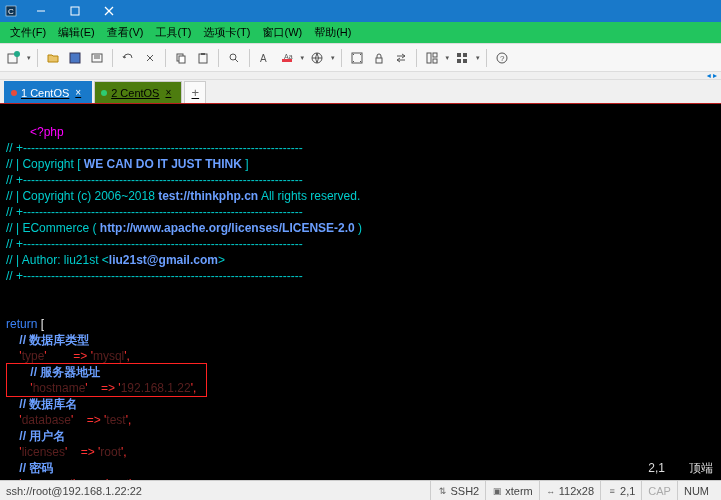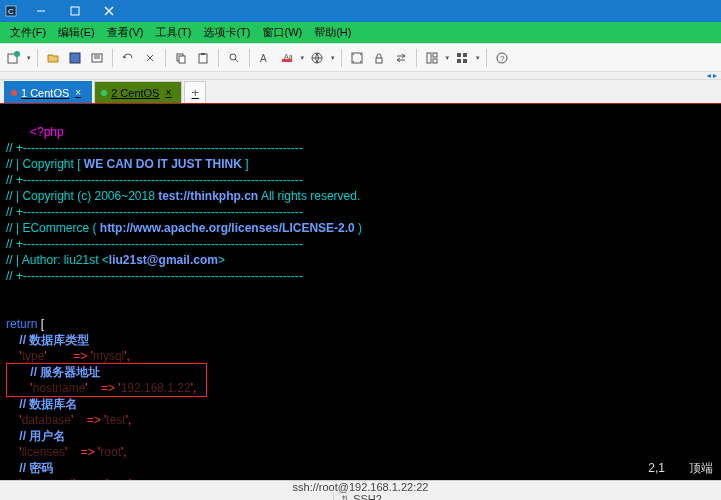--- a/index.html
+++ b/index.html
@@ -32,21 +32,21 @@
 .c-magenta { color: #ff00ff; margin-left: 24px; }
 .c-teal { color: #00cccc; }
 .c-blue { color: #6b9fff; font-weight: bold; }
 .c-white { color: #eee; }
 .c-golden { color: #3b82f6; }
 .c-red { color: #ff3333; }
 .c-dark { color: #5a1f1f; }
 .redbox { border: 1.5px solid #ff2222; padding: 0 10px; display: inline-block; margin: -1px 0; }
 
 .statusbar-top { position: absolute; right: 8px; bottom: 4px; color: #ddd; font-size: 12px; font-family: Consolas, monospace; display: flex; gap: 24px; }
-.statusbar { background: #f0f0f0; height: 20px; display: flex; align-items: center; font-size: 11px; padding: 0 6px; border-top: 1px solid #ccc; color: #444; flex-direction: column; }
+.statusbar { background: #f0f0f0; height: 20px; display: flex; align-items: center; font-size: 11px; padding: 0 6px; border-top: 1px solid #ccc; color: #444; }
 .statusbar .left { flex: 1; }
 .statusbar .seg { padding: 0 6px; border-left: 1px solid #ccc; height: 100%; display: flex; align-items: center; gap: 3px; }
 .mini-icon { width: 10px; height: 10px; display: inline-flex; align-items: center; justify-content: center; font-size: 9px; color: #666; }
 </style>
 </head>
 <body>
 
 <div class="titlebar">
   <span class="icon-box">
     <svg width="12" height="12" viewBox="0 0 12 12">

